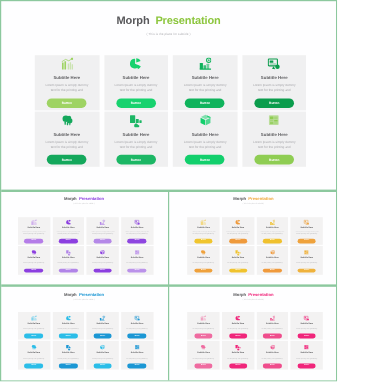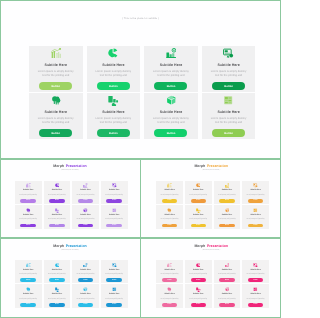--- a/index.html
+++ b/index.html
@@ -52,20 +52,21 @@
   .sq .c-title{font-size:1.7px;margin-top:1.4px;}
   .sq .c-body{font-size:1.3px;line-height:2.1px;margin-top:1.2px;width:20px;height:4.2px;}
   .sq .btn{width:15.5px;height:3.9px;font-size:1.25px;margin-top:2.1px;}
 </style>
 </head>
 <body>
 
 <div class="page">
   <div class="slide s-main">
       <div class="head">
+        <div class="ttl"><span class="d">Morph</span> <span class="a" style="color: rgb(141, 198, 63);">Presentation</span></div>
         <div class="sub">( This is the place for subtitle )</div>
       </div>
       <div class="grid">
         <div class="card">
           <div class="ico">
             <svg viewBox="0 0 24 24">
               <g fill="#9ed363">
                 <rect x="1.5" y="9.5" width="3.2" height="13.5" rx="0.5"></rect>
                 <rect x="6.2" y="7" width="3.2" height="16" rx="0.5"></rect>
                 <rect x="12.6" y="11.5" width="2.6" height="11.5" rx="0.5" opacity="0.45"></rect>

